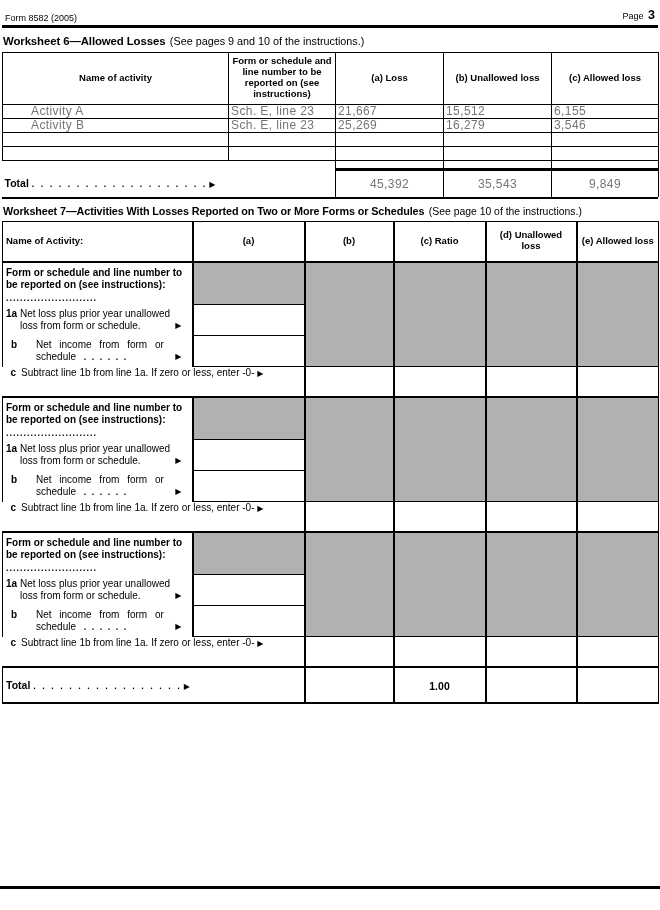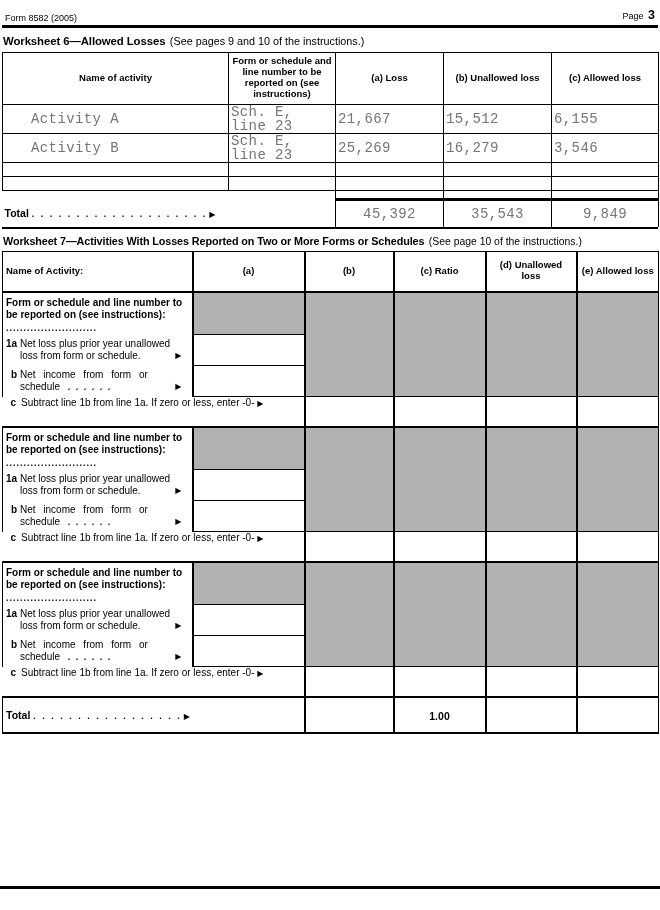--- a/index.html
+++ b/index.html
@@ -26,22 +26,22 @@
   .ws-title .t-note { font-size:10.8px; }
 
   table { border-collapse:collapse; table-layout:fixed; width:656px; }
   td, th { overflow:hidden; }
 
   
   .ws6 th { border:1px solid #000; font-size:9.5px; font-weight:bold;
             text-align:center; vertical-align:middle; line-height:1.15; padding:1px 2px; }
   .ws6 .hdr-row { height:52px; }
   .ws6 td { border:1px solid #000; height:14px; padding:0 2px; }
-  .hand { font-family:Liberation Mono, monospace; color:#757575;
-          font-size:14px; letter-spacing:0.4px; line-height:1; }
+  .hand { font-family:Liberation Sans, sans-serif; color:#757575;
+          font-size:12px; letter-spacing:0.4px; line-height:1; }
   .ws6 .name-val { text-align:left; padding-left:28px; }
   .ws6 .ctr { text-align:left; }
   .ws6 .gap-l { border:none; height:9px; }
   .ws6 .gap-v { border-top:none; border-bottom:none; height:9px; }
   .ws6 .total-lbl { border:none; height:28px; vertical-align:middle;
                     font-size:10.5px; white-space:nowrap; }
   .ws6 .total-num { border-left:1px solid #000; border-right:1px solid #000;
                     border-top:3px solid #000; border-bottom:none;
                     text-align:center; vertical-align:middle; height:16px; }
   .lbl-bold { font-weight:bold; }
@@ -60,21 +60,21 @@
   .ws7 td { vertical-align:top; }
 
   .lblcol { border-left:1px solid #000; border-right:2px solid #000;
             border-top:2.5px solid #000; border-bottom:none; padding:0; }
   .seg { position:relative; font-size:10px; line-height:1.25; }
   .seg-form { height:42px; padding:4px 2px 0 3px; font-weight:bold; }
   .seg-line { height:31px; padding-top:3px; display:flex; }
   .lnum { font-weight:bold; width:17px; flex:none; text-align:left; padding-left:3px; }
   .lnum-b { text-align:right; padding-right:3px; }
   .ltext { flex:1; padding-right:20px; }
-  .justify-wide { word-spacing:5px; }
+  .justify-wide { word-spacing:5px;margin-left:16px; }
   .seg .arrow-abs { position:absolute; right:10px; bottom:5px; font-size:8px; }
   .dots-inline { font-weight:bold; font-size:9px; word-spacing:3px; }
 
   .acell-gray { background:#b1b1b1; border-left:2px solid #000; border-right:2px solid #000;
                 border-top:2.5px solid #000; border-bottom:1px solid #000; height:42px; }
   .acell-box  { border-left:2px solid #000; border-right:2px solid #000;
                 border-top:none; border-bottom:1px solid #000; height:31px; }
   .gcell { background:#b1b1b1; border-left:2px solid #000; border-right:2px solid #000;
            border-top:2.5px solid #000; border-bottom:1px solid #000; }
   .gcell-last { border-right:1px solid #000; }

